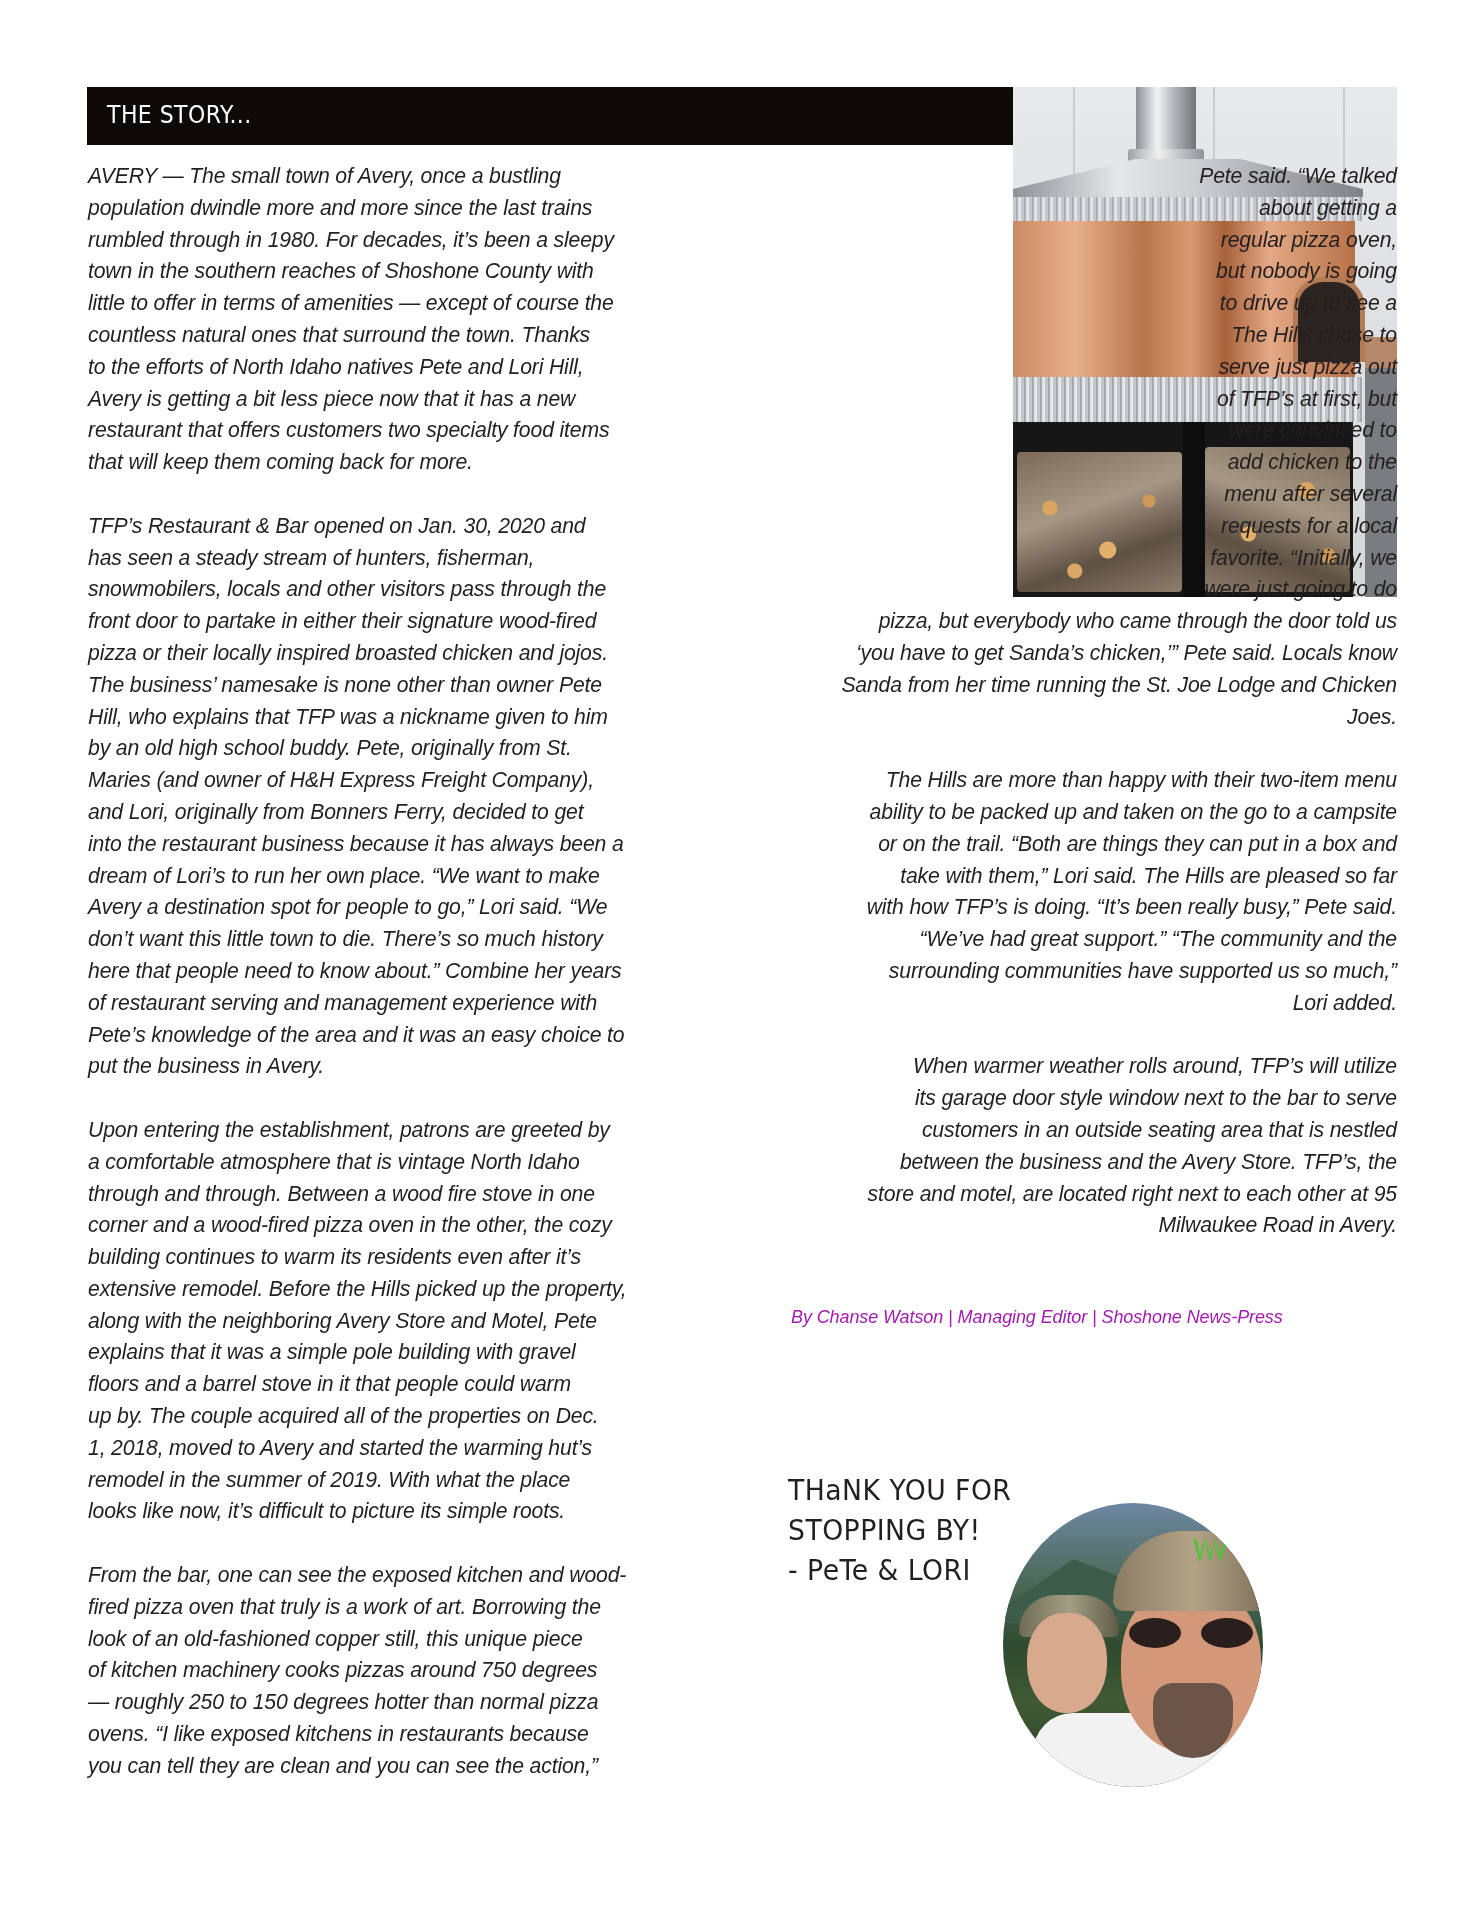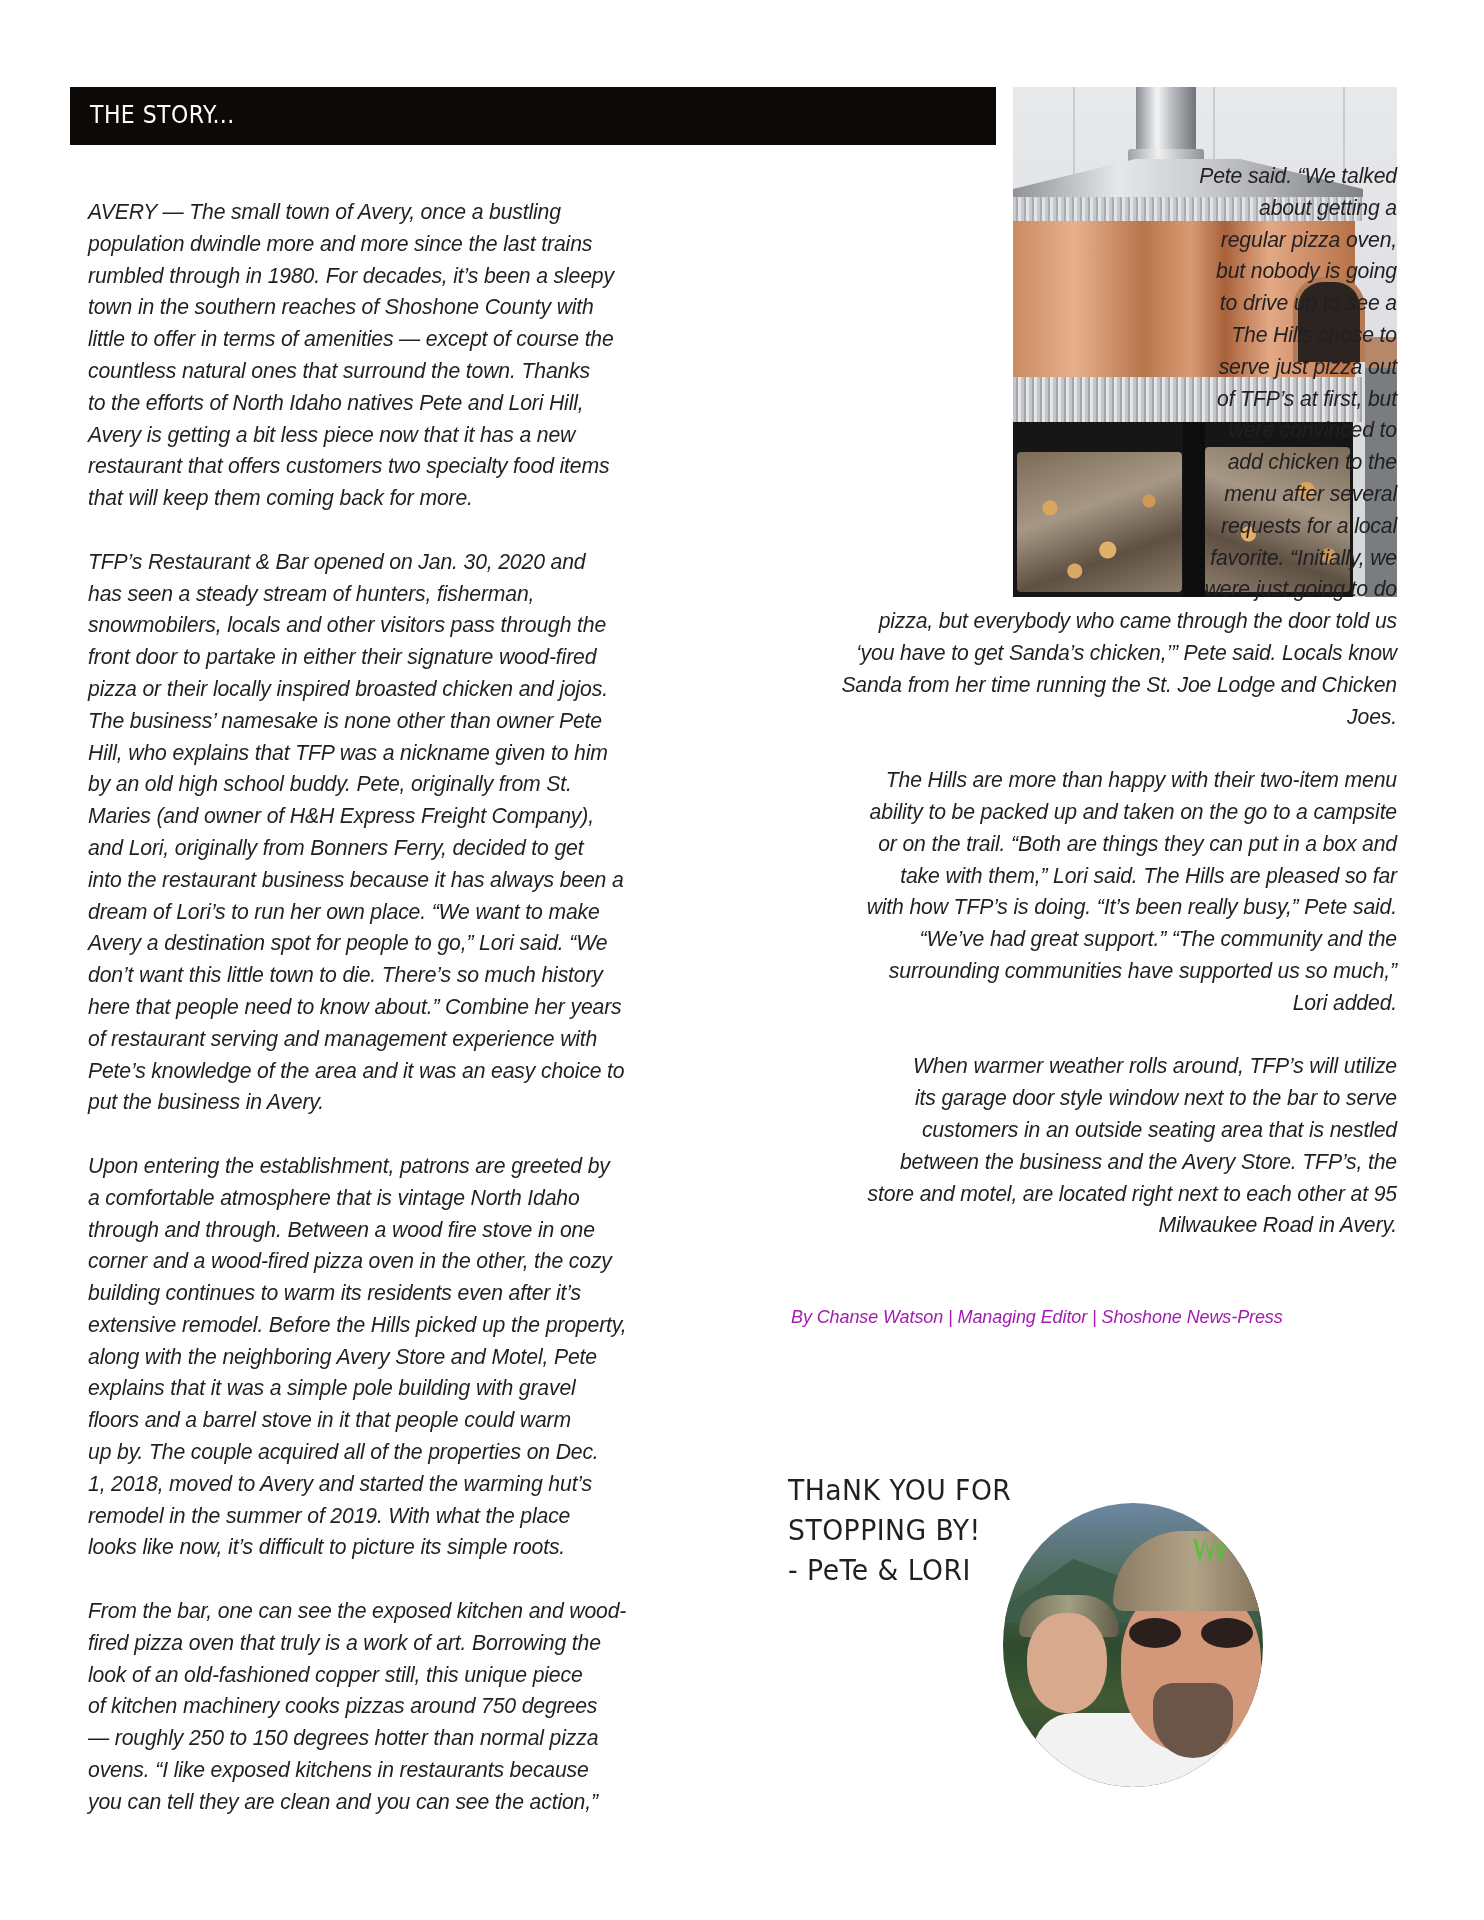--- a/index.html
+++ b/index.html
@@ -1,20 +1,20 @@
 <!DOCTYPE html>
 <html><head>
 <meta charset="utf-8">
 <style>
   html, body { margin:0; padding:0; background:#ffffff; }
   body { width:1484px; height:1920px; position:relative; overflow:hidden; font-family:"Liberation Sans", sans-serif; color:#231f20; }
-  .header-bar { position:absolute; left:70px; top:87px; width:926px; height:58px; background:#0c0907; }
+  .header-bar { position:absolute; left:87px; top:87px; width:926px; height:58px; background:#0c0907; }
   .header-title { position:absolute; left:20px; top:13px; color:#ffffff; font-family:"DejaVu Sans", sans-serif; font-size:25px; letter-spacing:0.5px; font-weight:normal; transform:scaleX(0.88); transform-origin:left center; }
   .col { position:absolute; top:160px; }
-  .col-left { left:88px; width:625px;margin-top:36px; }
+  .col-left { left:88px; width:625px; }
   .col-right { left:757px; width:640px;text-align:right; }
   .line { height:31.8px; line-height:31.8px; font-size:21.2px; font-style:italic; white-space:nowrap; letter-spacing:-0.15px; }
   .byline { position:absolute; left:791px; top:1307px; font-size:18px; font-style:italic; white-space:nowrap; color:#a21caf; letter-spacing:-0.1px; }
 
   
   .photo { position:absolute; left:1013px; top:87px; width:384px; height:510px; overflow:hidden; background:linear-gradient(180deg,#e8e9eb 0%,#dfe1e4 40%,#d6d7d8 100%); }
   .photo .wall-seam { position:absolute; top:0; width:2px; height:100%; background:#c9cbce; }
   .photo .chimney { position:absolute; left:123px; top:0; width:60px; height:70px; background:linear-gradient(90deg,#8a8d92,#f3f4f6 35%,#b9bcc0 60%,#6f7277); }
   .photo .collar { position:absolute; left:115px; top:62px; width:76px; height:14px; background:linear-gradient(90deg,#9ea2a6,#f0f0f0 40%,#8e9196); border-radius:3px; }
   .photo .dome { position:absolute; left:0; top:72px; width:350px; height:50px; background:linear-gradient(90deg,#8f9296,#e6e7e9 30%,#c8cacd 55%,#7f8286); clip-path:polygon(35% 0,65% 0,100% 60%,100% 100%,0 100%,0 60%); }

